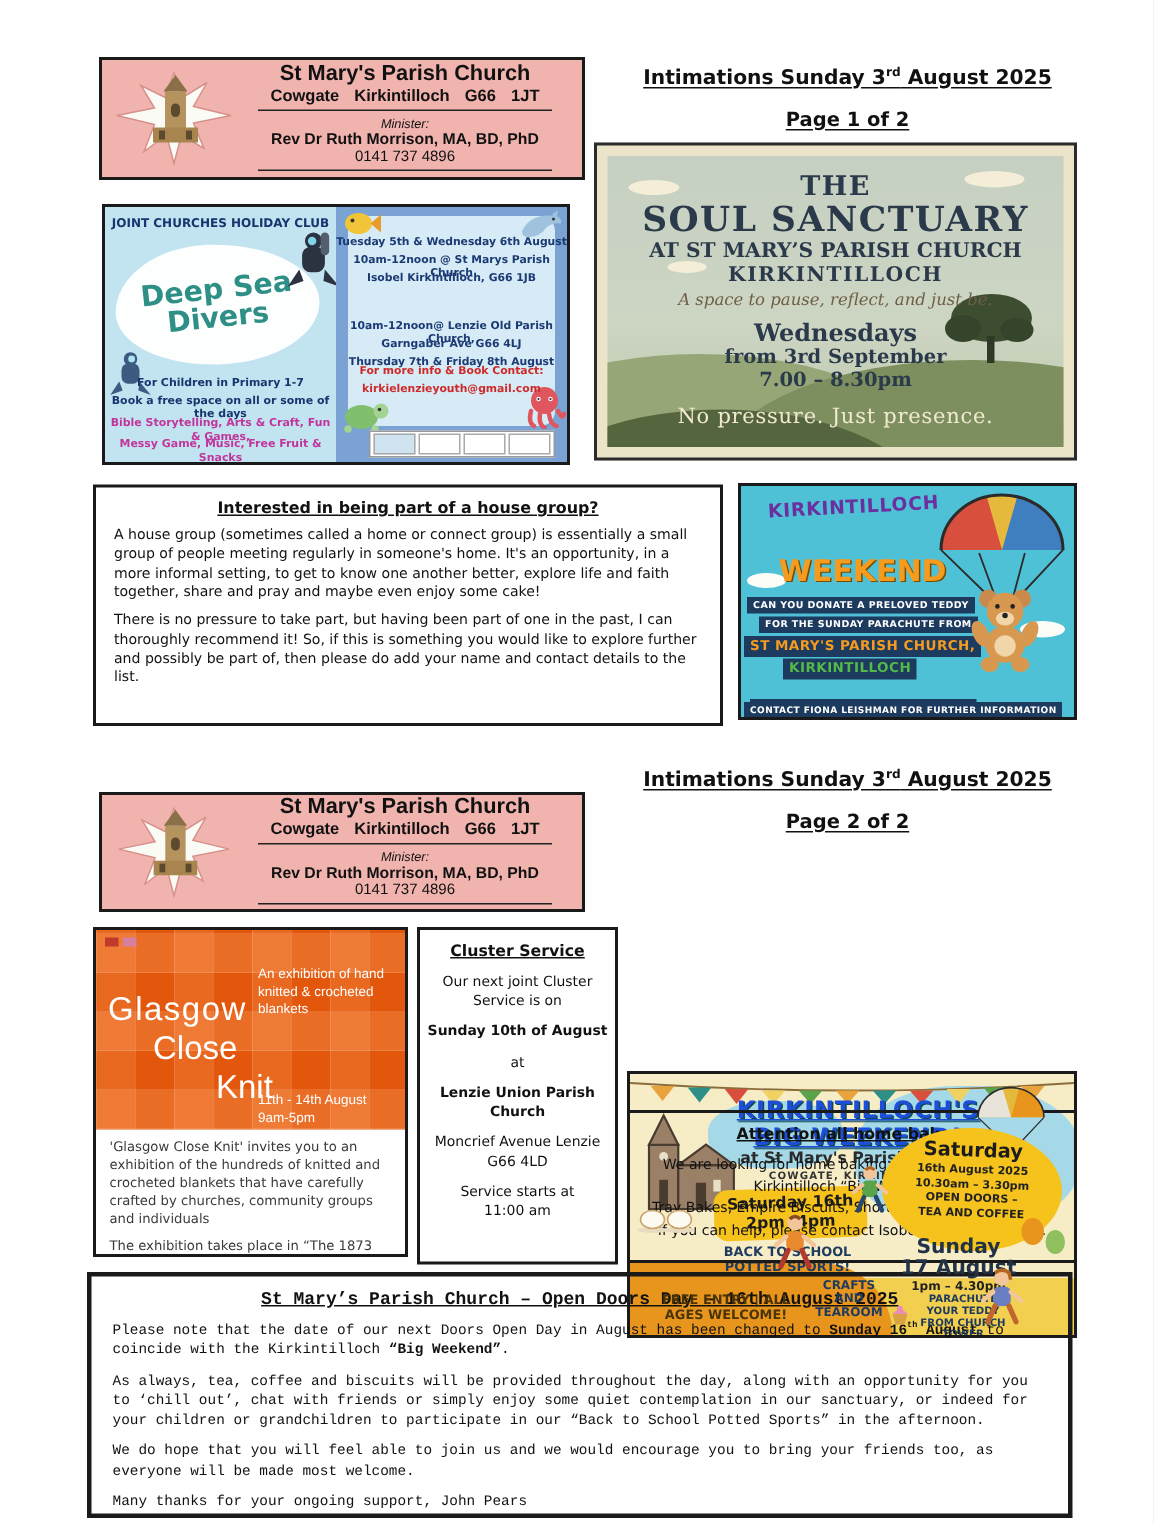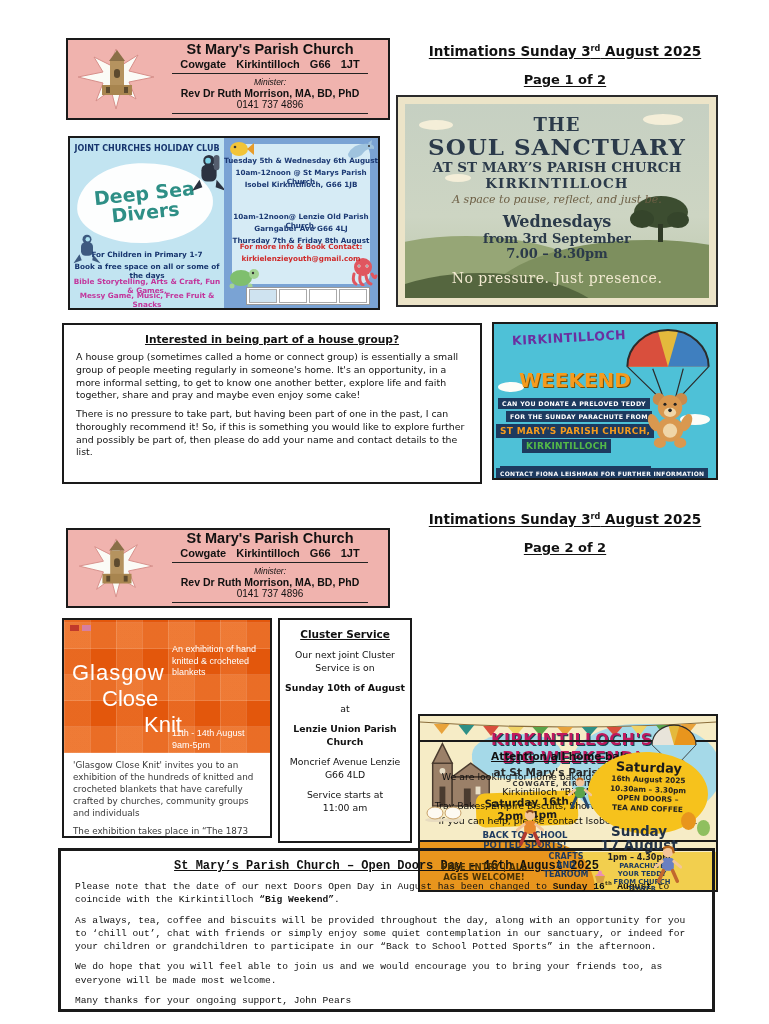--- a/index.html
+++ b/index.html
@@ -104,22 +104,22 @@
   .cluster{border:2px solid #1a1a1a;text-align:center;padding:8px 5px;box-sizing:border-box;}
   .cl-title{font-weight:bold;text-decoration:underline;font-size:10.5px;margin-bottom:9px;}
   .cl-line{font-size:9.3px;line-height:1.35;margin:8px 0;}
   .cl-bold{font-weight:bold;}
 
   
   .bw{border:2px solid #1a1a1a;background:#f6ecc6;position:relative;overflow:hidden;box-sizing:border-box;}
   .bw-sky{position:absolute;background:#a5d9e8;border-radius:45%;}
   .bw-ground-o{position:absolute;left:0;bottom:0;width:175px;height:48px;background:#e8951d;border-top-right-radius:90px;}
   .bw-ground-y{position:absolute;right:0;bottom:0;width:205px;height:38px;background:#f2cf4e;border-top-left-radius:120px;}
-  .bw-t{position:absolute;left:62px;width:180px;text-align:center;font-weight:800;font-size:16px;color:#be185d;
-        letter-spacing:.5px;text-shadow:1px 1px 0 #0d4a52;}
+  .bw-t{position:absolute;left:62px;width:180px;text-align:center;font-weight:800;font-size:16px;color:#1d4ed8;
+        letter-spacing:.5px;text-shadow:1px 1px 0 #0d4a52;text-decoration:underline;}
   .bw-sub1{position:absolute;left:62px;top:50px;width:180px;text-align:center;font-weight:bold;font-size:10.5px;color:#2b2b2b;}
   .bw-sub2{position:absolute;left:62px;top:64px;width:180px;text-align:center;font-weight:bold;font-size:6.8px;letter-spacing:.8px;color:#333;}
   .bw-bub1{position:absolute;left:56px;top:76px;width:102px;height:34px;background:#f6c21c;border-radius:9px;
            transform:rotate(-2deg);display:flex;align-items:center;justify-content:center;text-align:center;
            font-weight:bold;font-size:10.5px;color:#1c1c1c;line-height:1.2;}
   .bw-backschool{position:absolute;left:40px;top:114px;width:130px;text-align:center;font-weight:800;font-size:8.6px;color:#1d3a5f;}
   .bw-blob2{position:absolute;right:8px;top:36px;width:120px;height:82px;background:#f6c21c;border-radius:50%;
             transform:rotate(2deg);text-align:center;padding-top:8px;box-sizing:border-box;z-index:3;}
   .bw-sat2t{font-weight:800;font-size:13px;color:#1c1c1c;}
   .bw-sat2l{font-weight:bold;font-size:7.4px;color:#222;line-height:1.3;}

